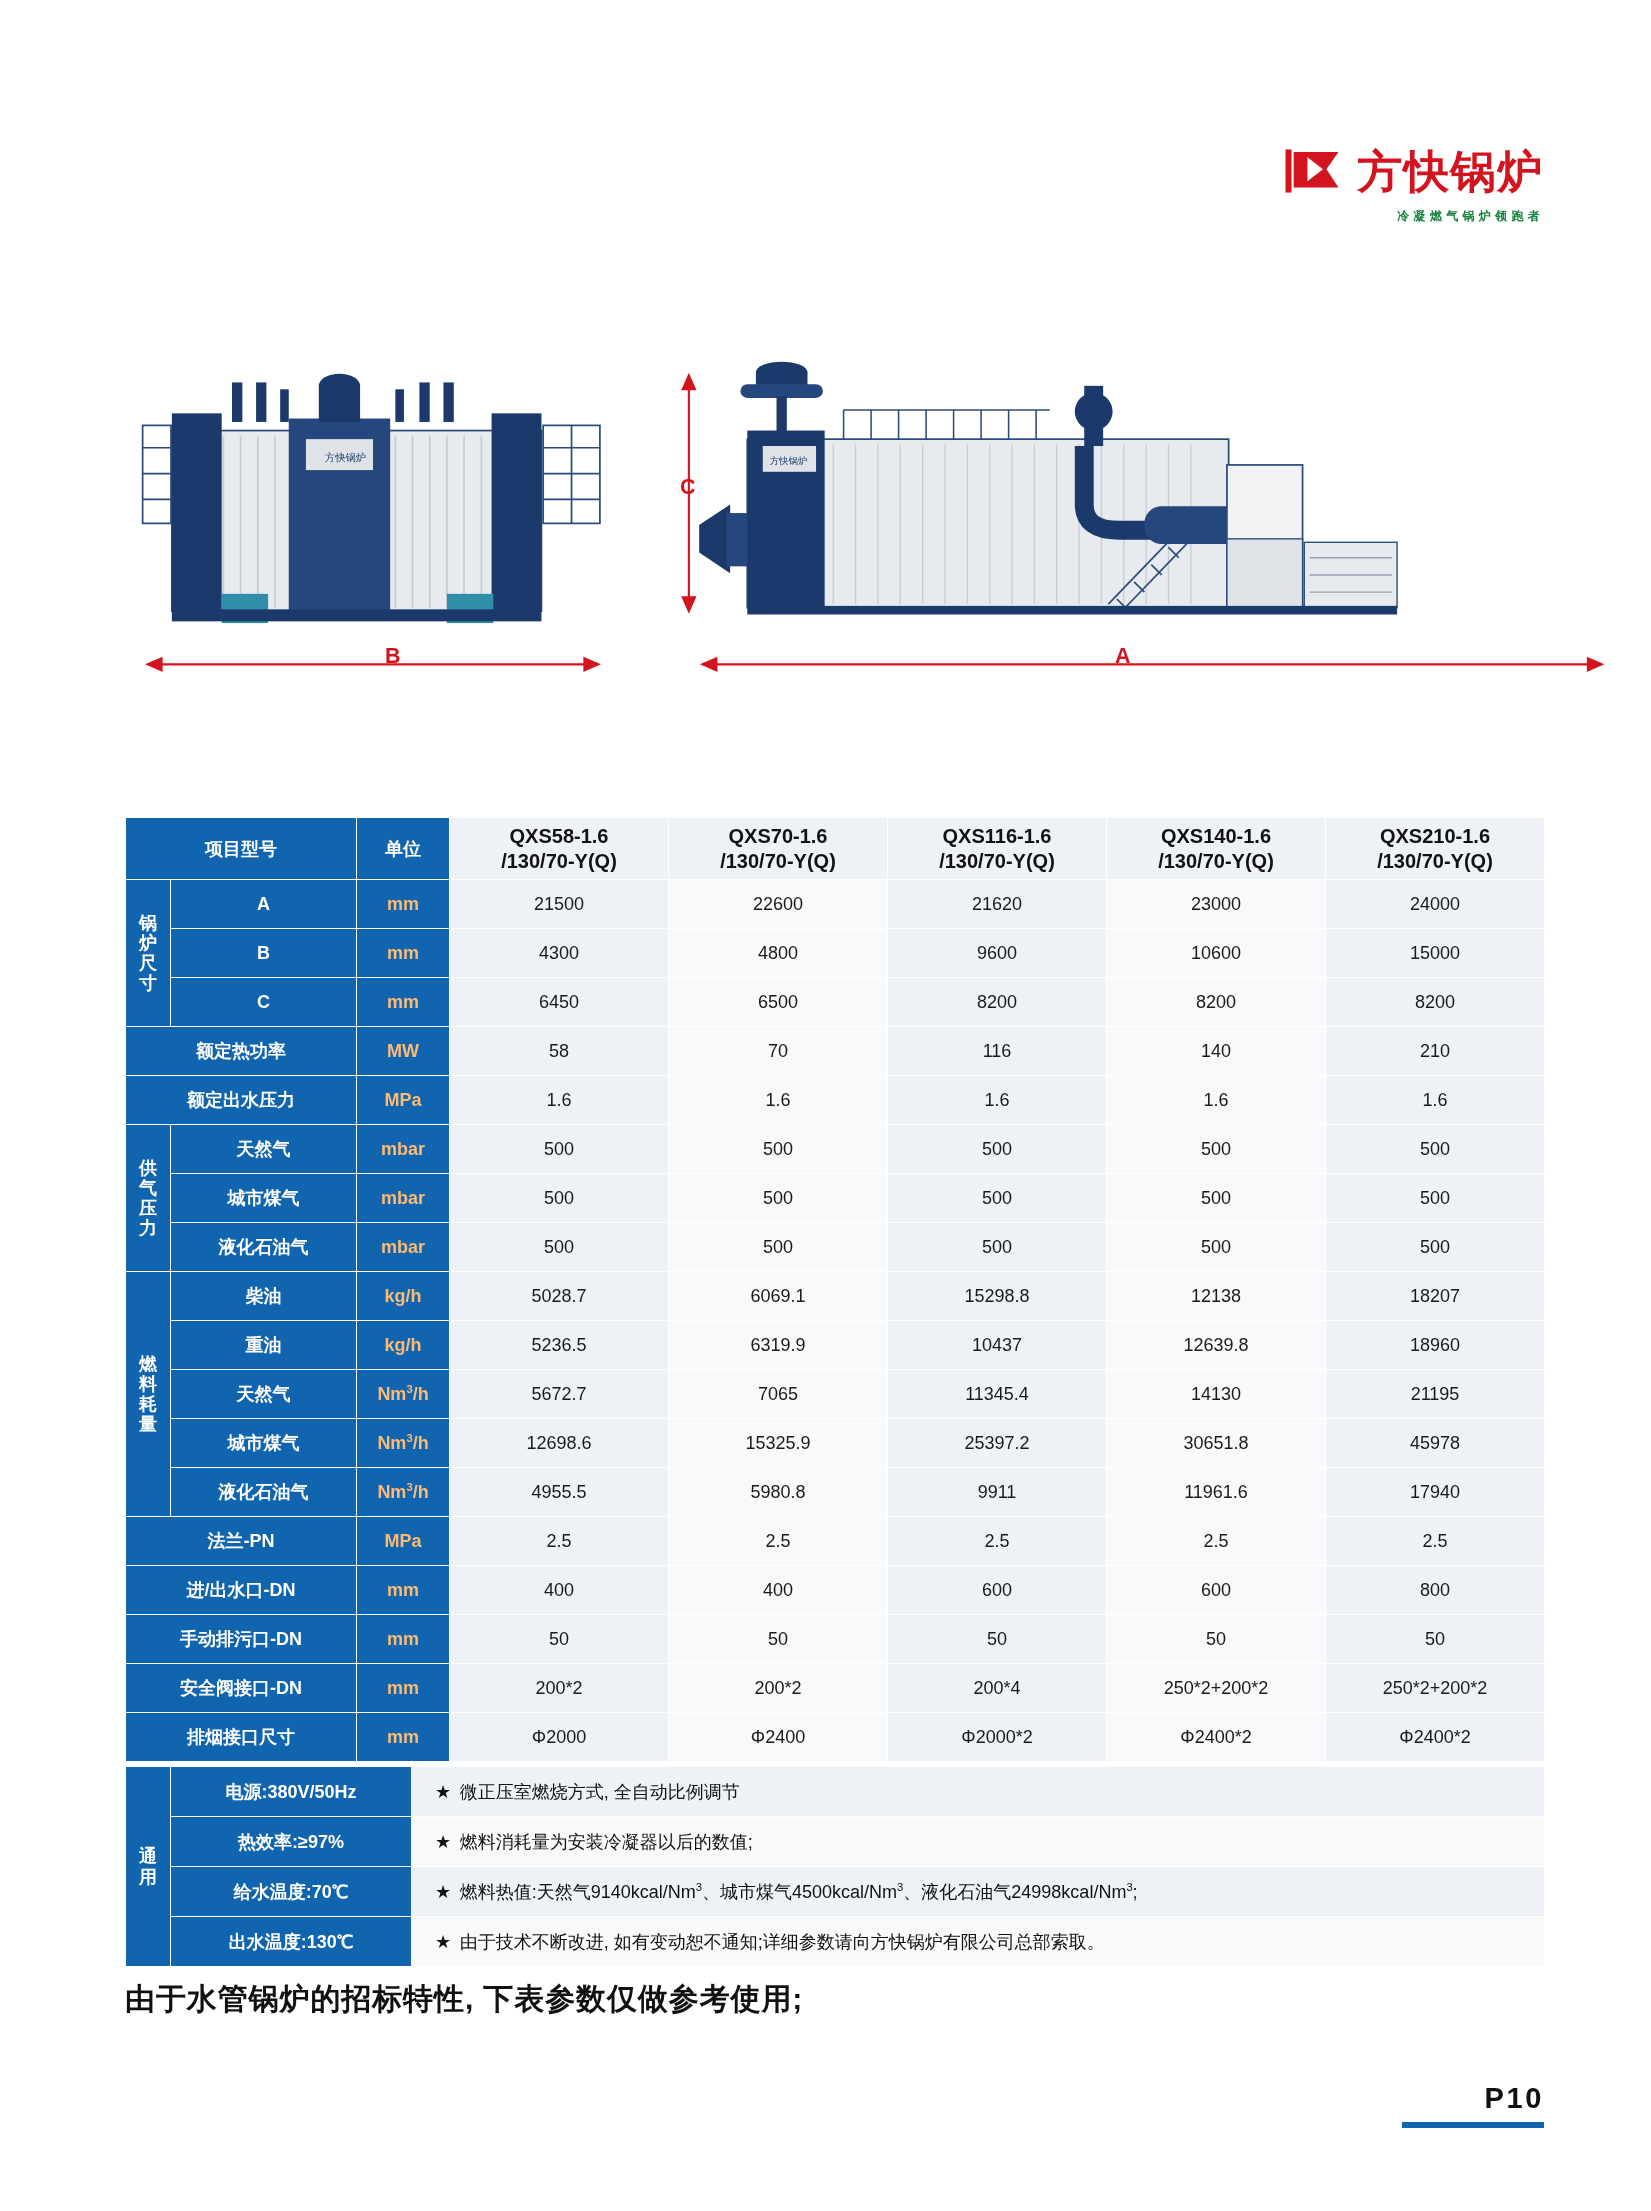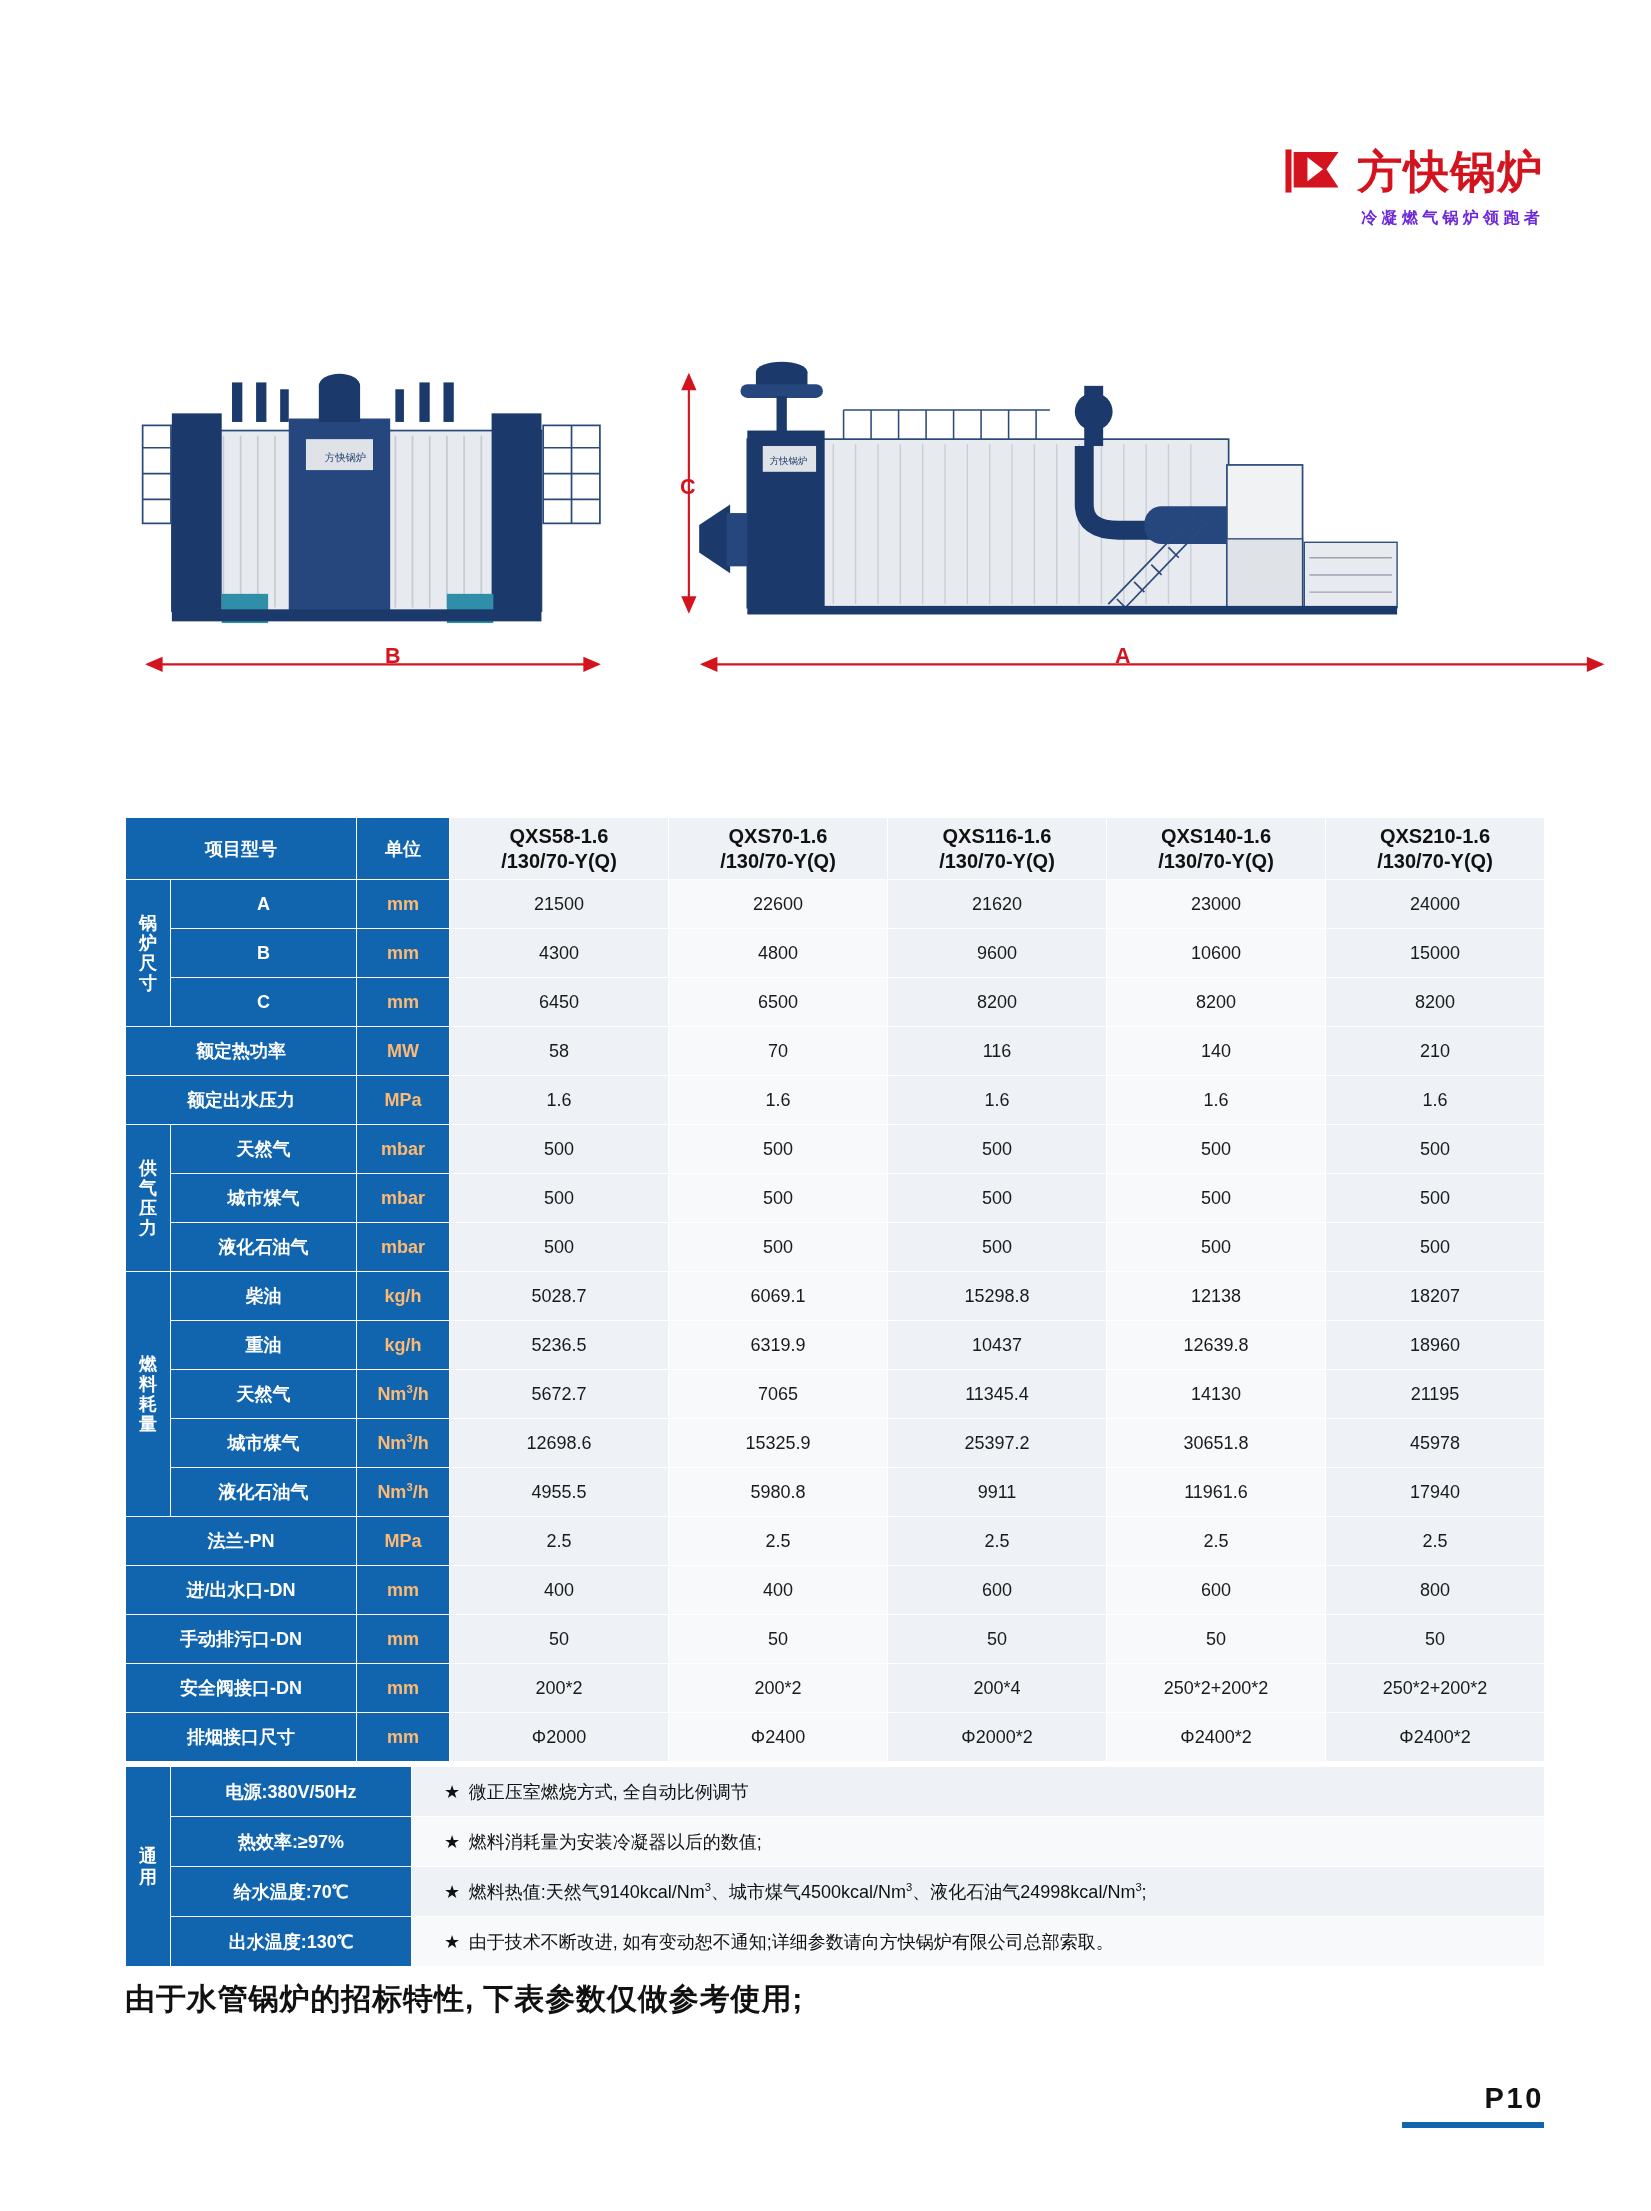--- a/index.html
+++ b/index.html
@@ -30,23 +30,23 @@
   }
   .logo-text {
     font-size: 45px;
     font-weight: bold;
     color: #d3141e;
     letter-spacing: 1.7px;
     line-height: 1;
   }
   .logo-sub {
     margin-top: 12px;
-    font-size: 16px;
+    font-size: 12px;
     letter-spacing: 4.3px;
-    color: #6d28d9;
+    color: #15803d;
     font-weight: bold;
   }
 
   
   .illus {
     position: absolute;
     top: 327px;
     left: 0;
     width: 1652px;
     height: 396px;
@@ -145,21 +145,21 @@
   .note-key {
     background: #1164ae;
     color: #fff;
     font-weight: bold;
     width: 241px;
     text-align: center;
     white-space: nowrap;
   }
   .note-val {
     background: #eef2f6;
-    padding-left: 32px;
+    padding-left: 23px;
     color: #111;
   }
   .note-val.alt { background: #f7f9fb; }
   .star { color: #111; margin-right: 8.6px; }
 
   
   .foot-note {
     position: absolute;
     top: 1979px;
     left: 125px;

